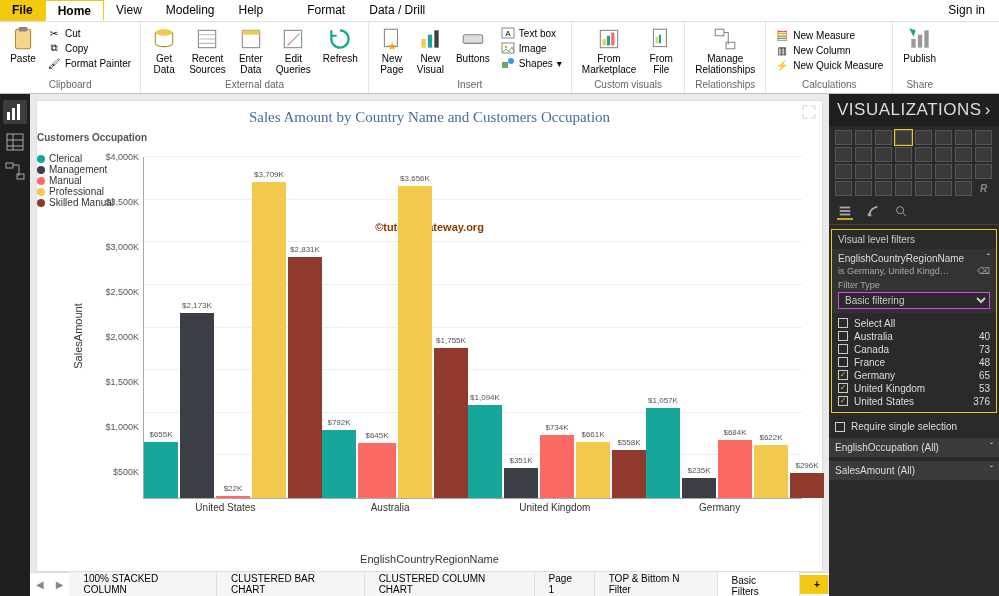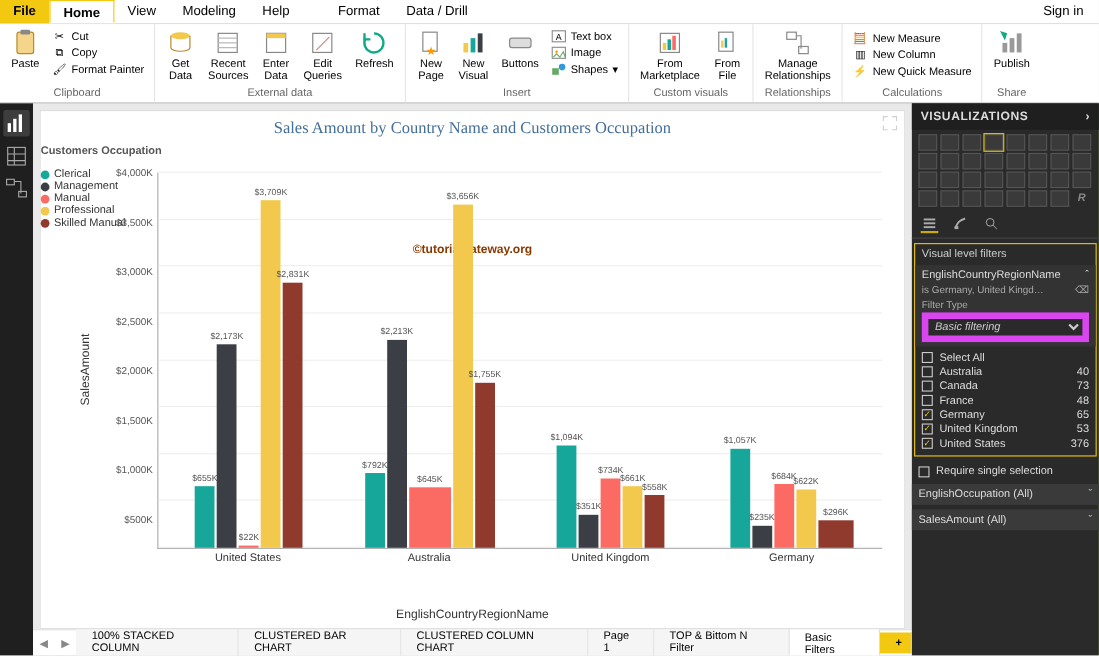--- a/index.html
+++ b/index.html
@@ -44,50 +44,50 @@
 .plot { position:absolute; left:60px; right:20px; top:56px; bottom:54px; }
 .ylabel { position:absolute; left:8px; top:50%; transform: translateY(-50%) rotate(-90deg); transform-origin:center; font-size:11px; color:#333; }
 .xlabel { position:absolute; left:0; right:0; bottom:6px; text-align:center; font-size:11px; color:#333; }
 .watermark { position:absolute; left:50%; transform:translateX(-50%); top:120px; color:#8a3a00; font-weight:600; font-size:11px; }
 .yaxis { position:absolute; left:0; top:0; bottom:0; width:42px; }
 .yaxis .tick { position:absolute; right:0; font-size:9px; color:#555; transform: translateY(50%); text-align:right; width:42px; }
 .plot-area { position:absolute; left:46px; right:0; top:0; bottom:18px; border-left:1px solid #aaa; border-bottom:1px solid #aaa; }
 .plot-area .grid { position:absolute; left:0; right:0; height:0; border-top:1px solid #eee; }
 .groups { position:absolute; left:0; right:0; top:0; bottom:0; display:flex; }
 .group { flex:1; position:relative; display:flex; align-items:flex-end; justify-content:center; gap:2px; }
-.bar { width:18px; position:relative; }
+.bar { width:34px; position:relative; }
 .bar .dl { position:absolute; top:-12px; left:50%; transform:translateX(-50%); font-size:8px; color:#555; white-space:nowrap; }
 .xcats { position:absolute; left:46px; right:0; bottom:0; height:18px; display:flex; }
 .xcats .xc { flex:1; text-align:center; font-size:10px; color:#333; padding-top:3px; }
 
 
 .pagetabs { height: 24px; background:#fff; border-top:1px solid #ddd; display:flex; align-items:center; font-size:10px; }
 .pagetabs .arrow { width:20px; text-align:center; color:#888; }
 .pagetabs .ptab { padding: 4px 14px; border-right:1px solid #ddd; background:#f5f5f5; cursor:pointer; }
 .pagetabs .ptab.active { background:#fff; border-top:2px solid #f2c811; }
 .pagetabs .add { background:#f2c811; color:#000; font-weight:bold; width:20px; text-align:center; }
 
 
 .rightpanel { width: 170px; background:#2a2a2a; color:#ddd; font-size:10px; display:flex; flex-direction:column; }
-.viz-header { background:#1f1f1f; padding:6px 8px; font-size:11px; font-weight:700; letter-spacing:.5px; display:flex; justify-content:space-between; align-items:center; }
+.viz-header { background:#1f1f1f; padding:6px 8px; font-size:17px; font-weight:400; letter-spacing:.5px; display:flex; justify-content:space-between; align-items:center; }
 .viz-grid { display:grid; grid-template-columns: repeat(8, 1fr); gap:2px; padding:4px 6px; }
 .viz-grid .vi { width:17px; height:15px; background:#3a3a3a; border:1px solid #555; }
 .viz-grid .vi.sel { outline:1px solid #f2c811; }
 .viz-grid .vi.r { color:#888; font-size:10px; text-align:center; font-weight:bold; font-style:italic; border:none; background:none; line-height:15px;}
 .pane-tabs { display:flex; gap:12px; padding:4px 8px; border-bottom:1px solid #444;}
 .pane-tabs .pt { width:16px; height:16px; opacity:.8; border-bottom:2px solid transparent; }
 .pane-tabs .pt.active { border-bottom:2px solid #f2c811; }
 
 .filters-box { border:1px solid #f2c811; margin:4px 2px 4px 2px; padding:0; }
 .filters-title { padding:4px 6px; color:#ccc; font-size:10px; }
 .filter-card { background:#333; padding:4px 6px; }
 .filter-card .row1 { display:flex; justify-content:space-between; align-items:center; }
 .filter-card .sub { color:#aaa; font-size:9px; display:flex; justify-content:space-between; align-items:center; margin-top:2px;}
 .filter-card .ftlabel { color:#aaa; font-size:9px; margin-top:4px; }
-.filter-card select { width:100%; background:#2a2a2a; color:#ccc; border:6px solid #d946ef; font-size:10px; margin-top:2px; padding:1px 2px;font-style:italic;}
+.filter-card select { width:100%; background:#2a2a2a; color:#ccc; border:1px solid #d946ef; font-size:10px; margin-top:2px; padding:1px 2px;}
 .filter-items { margin:4px 6px; }
 .filter-items .fi { display:flex; align-items:center; justify-content:space-between; padding:1px 0; }
 .filter-items .fi .lead { display:flex; align-items:flex-start; gap:6px; }
 .filter-items .chk { width:10px; height:10px; border:1px solid #ccc; display:inline-flex; align-items:center; justify-content:center; font-size:8px; line-height:1;}
 .filter-items .chk.on::after { content:'✓'; color:#f2c811; }
 
 .req-row { padding:4px 6px; display:flex; align-items:center; gap:6px; }
 .bucket { background:#3a3a3a; padding:4px 6px; margin:2px 0; display:flex; justify-content:space-between; }
 
 svg.ic { width:100%; height:100%; }
@@ -433,23 +433,20 @@
                 <div class="bar" style="height: 92.725%; background: rgb(242, 201, 76);">
                   <div class="dl">$3,709K</div>
                 </div>
                 <div class="bar" style="height: 70.775%; background: rgb(143, 58, 45);">
                   <div class="dl">$2,831K</div>
                 </div>
               </div>
               <div class="group">
                 <div class="bar" style="height: 19.8%; background: rgb(23, 166, 154);">
                   <div class="dl">$792K</div>
-                </div>
-                <div class="bar" style="height: 55.325%; background: rgb(59, 62, 68);">
-                  <div class="dl">$2,213K</div>
                 </div>
                 <div class="bar" style="height: 16.125%; background: rgb(252, 107, 99); padding-left: 38px;">
                   <div class="dl">$645K</div>
                 </div>
                 <div class="bar" style="height: 91.4%; background: rgb(242, 201, 76);">
                   <div class="dl">$3,656K</div>
                 </div>
                 <div class="bar" style="height: 43.875%; background: rgb(143, 58, 45);">
                   <div class="dl">$1,755K</div>
                 </div>

